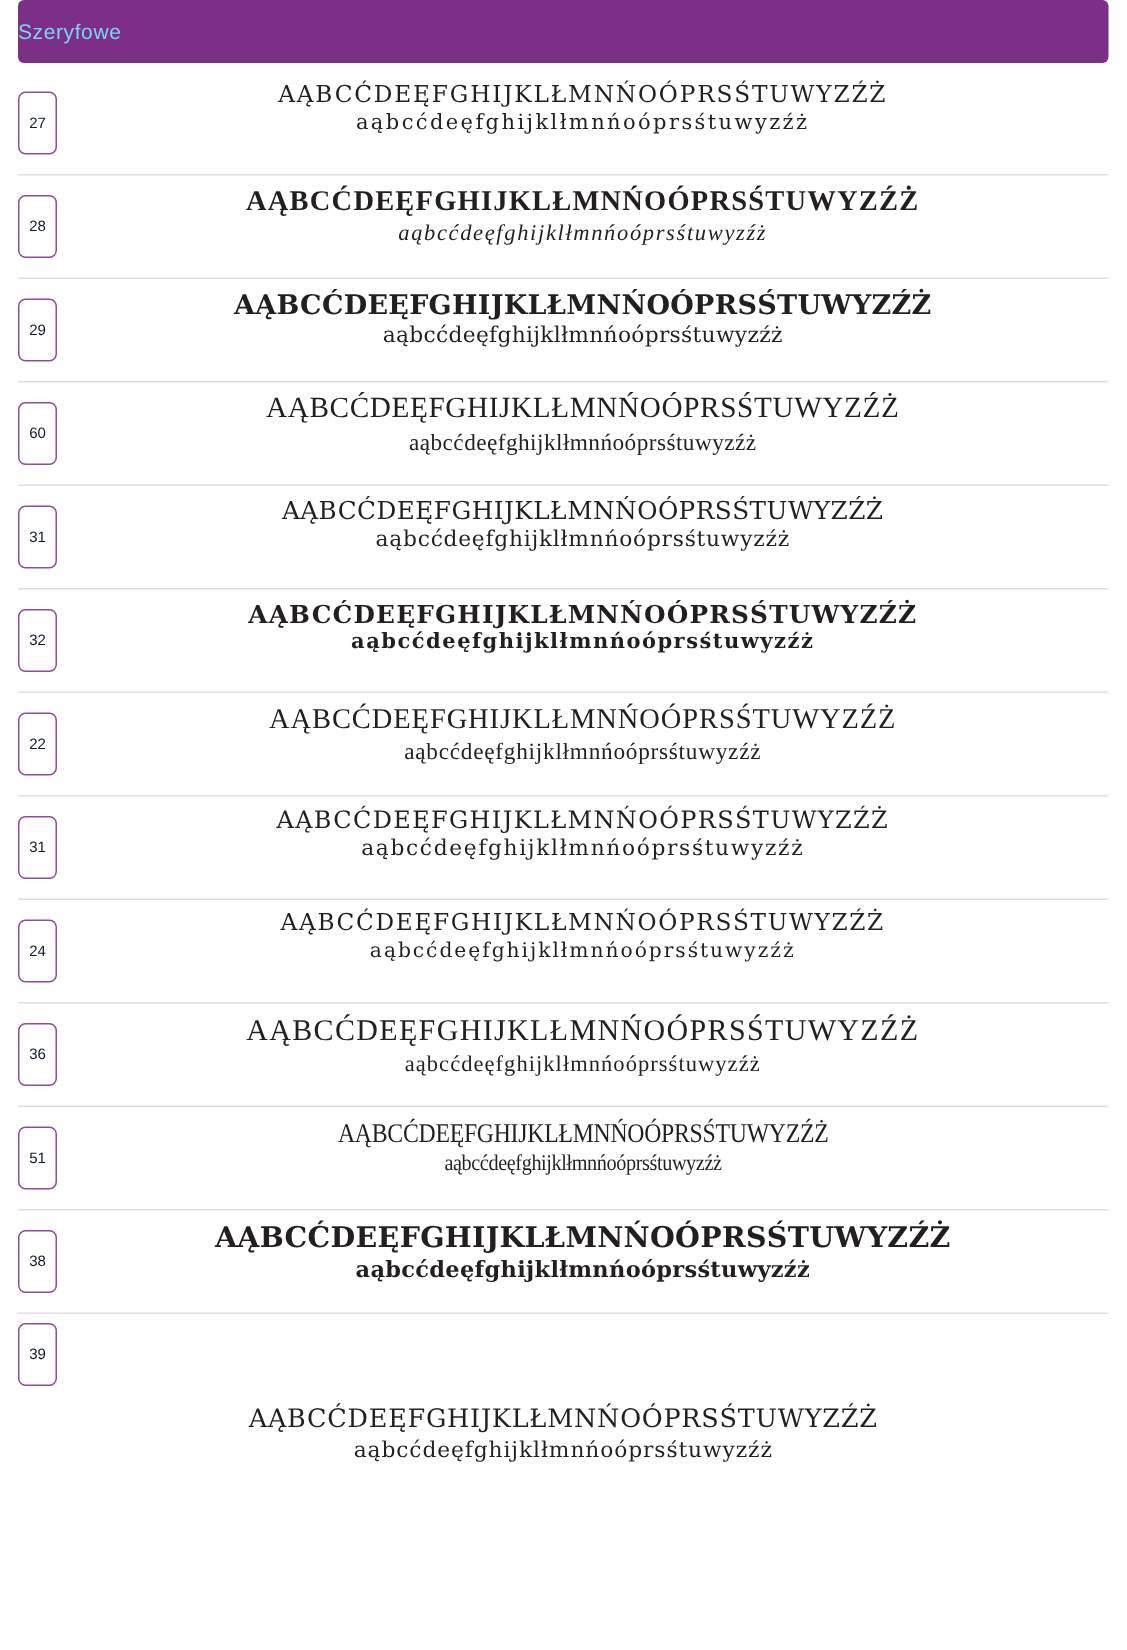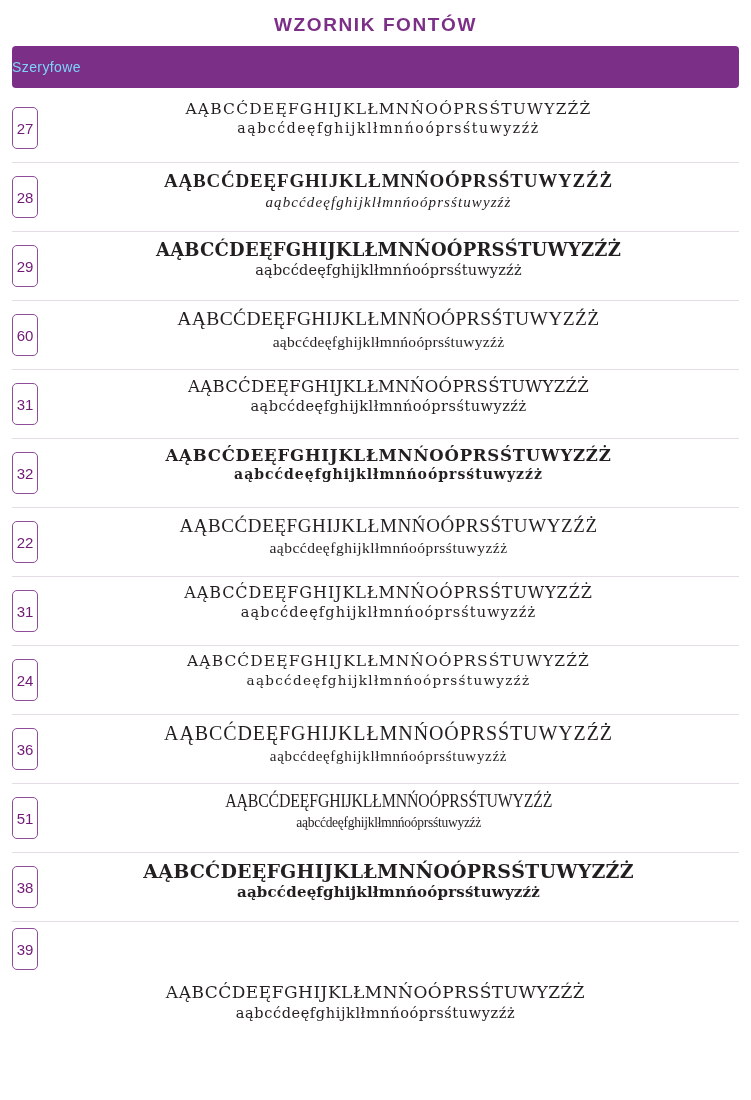--- a/index.html
+++ b/index.html
@@ -69,22 +69,22 @@
     display: flex;
     align-items: center;
     justify-content: center;
     margin: 6px 0;
   }
   .badge-box {
     width: 24px;
     height: 40px;
     border: 1px solid #8e4d99;
     border-radius: 5px;
-    color: #701a75;
-    font-size: 15px;
+    color: #0f172a;
+    font-size: 10px;
     display: flex;
     align-items: center;
     justify-content: center;
     background: #ffffff;
   }
 
   .specimen {
     flex: 1 1 auto;
     display: flex;
     flex-direction: column;
@@ -143,21 +143,20 @@
   .f38 .spec-lower { font-family: "DejaVu Serif", serif; font-weight: bold; font-size: 15px; letter-spacing: 0.2px; }
 
   .f39 .spec-upper { font-family: "DejaVu Serif", serif; font-size: 17px; letter-spacing: 0.5px; }
   .f39 .spec-lower { font-family: "DejaVu Serif", serif; font-size: 14.5px; letter-spacing: 0.6px; }
 </style>
 </head>
 <body>
 
 <div class="page">
 
-  <div class="doc-title">WZORNIK FONTÓW</div>
 
   <div class="section-banner">
     <span>Szeryfowe</span>
   </div>
 
   <div class="rows">
 
     <div class="font-row f27">
       <div class="row-badge">
         <div class="badge-box">27</div>

